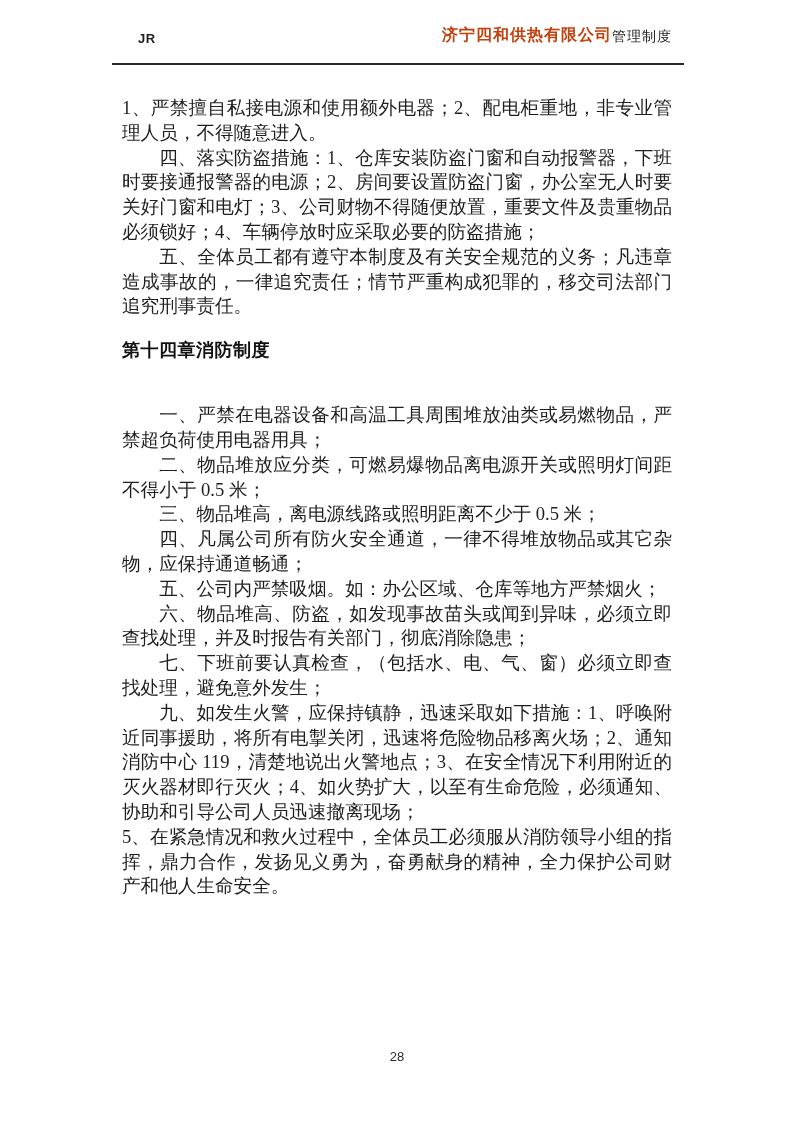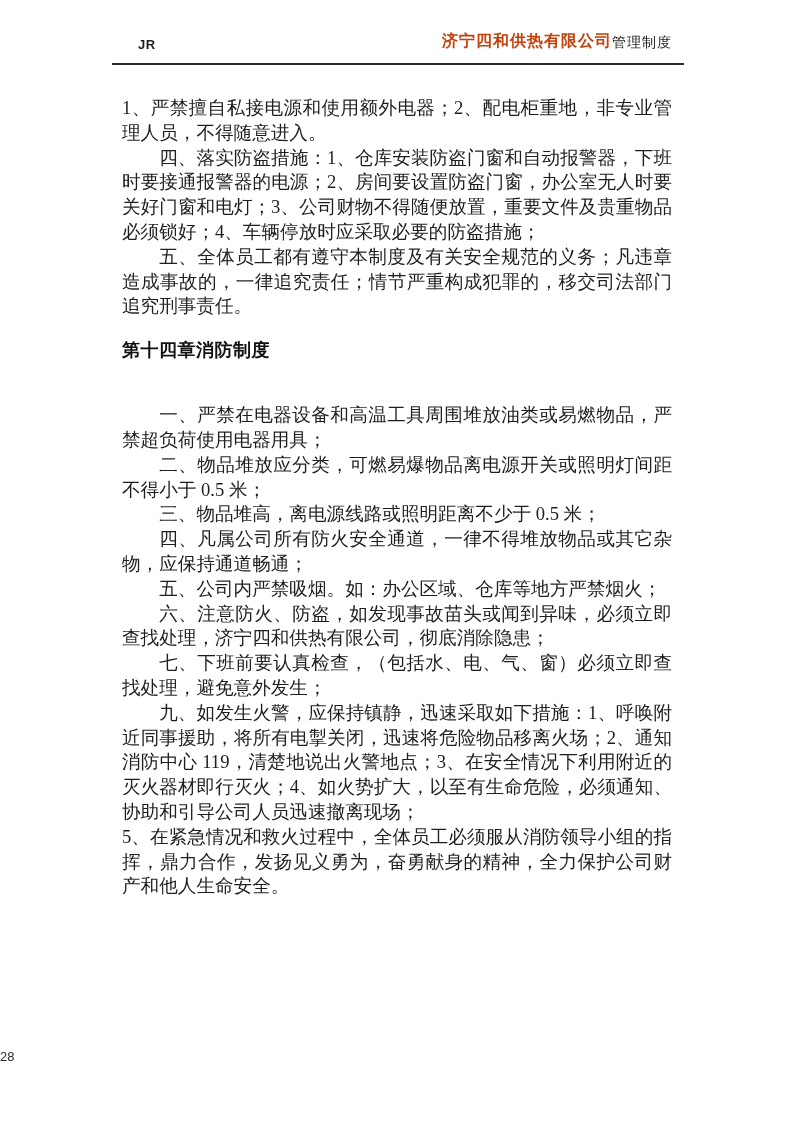--- a/index.html
+++ b/index.html
@@ -17,21 +17,21 @@
   
   .header {
     position: absolute;
     top: 40px;
     left: 112px;
     right: 110px;
     height: 25px;
     border-bottom: 2px solid #2b2b2b;
     display: flex;
     align-items: flex-end;
-    padding-bottom: 11px;
+    padding-bottom: 17px;
   }
   .header-logo {
     font-family: "Liberation Sans", "DejaVu Sans", sans-serif;
     font-weight: bold;
     font-size: 13px;
     color: #1f1f1f;
     margin-left: 26px;
     letter-spacing: 0.5px;
   }
   .header-company {
@@ -71,20 +71,21 @@
     margin: 16px 0 38px 0;
     color: #111111;
     letter-spacing: 0.5px;
   }
   
   .footer {
     position: absolute;
     left: 0;
     right: 0;
     bottom: 58px;
+    text-align: center;
   }
   .page-number {
     font-family: "Liberation Sans", "DejaVu Sans", sans-serif;
     font-size: 13px;
     color: #2a2a2a;
   }
 </style>
 </head>
 <body>
 
@@ -101,21 +102,21 @@
     <p class="indent">四、落实防盗措施：1、仓库安装防盗门窗和自动报警器，下班时要接通报警器的电源；2、房间要设置防盗门窗，办公室无人时要关好门窗和电灯；3、公司财物不得随便放置，重要文件及贵重物品必须锁好；4、车辆停放时应采取必要的防盗措施；</p>
     <p class="indent">五、全体员工都有遵守本制度及有关安全规范的义务；凡违章造成事故的，一律追究责任；情节严重构成犯罪的，移交司法部门追究刑事责任。</p>
 
     <h1 class="chapter-heading">第十四章消防制度</h1>
 
     <p class="indent">一、严禁在电器设备和高温工具周围堆放油类或易燃物品，严禁超负荷使用电器用具；</p>
     <p class="indent">二、物品堆放应分类，可燃易爆物品离电源开关或照明灯间距不得小于 0.5 米；</p>
     <p class="indent">三、物品堆高，离电源线路或照明距离不少于 0.5 米；</p>
     <p class="indent">四、凡属公司所有防火安全通道，一律不得堆放物品或其它杂物，应保持通道畅通；</p>
     <p class="indent">五、公司内严禁吸烟。如：办公区域、仓库等地方严禁烟火；</p>
-    <p class="indent">六、注意防火、防盗，如发现事故苗头或闻到异味，必须立即查找处理，济宁四和供热有限公司，彻底消除隐患；</p>
+    <p class="indent">六、物品堆高、防盗，如发现事故苗头或闻到异味，必须立即查找处理，并及时报告有关部门，彻底消除隐患；</p>
     <p class="indent">七、下班前要认真检查，（包括水、电、气、窗）必须立即查找处理，避免意外发生；</p>
     <p class="indent">九、如发生火警，应保持镇静，迅速采取如下措施：1、呼唤附近同事援助，将所有电掣关闭，迅速将危险物品移离火场；2、通知消防中心 119，清楚地说出火警地点；3、在安全情况下利用附近的灭火器材即行灭火；4、如火势扩大，以至有生命危险，必须通知、协助和引导公司人员迅速撤离现场；</p>
     <p>5、在紧急情况和救火过程中，全体员工必须服从消防领导小组的指挥，鼎力合作，发扬见义勇为，奋勇献身的精神，全力保护公司财产和他人生命安全。</p>
   </div>
 
   <div class="footer">
     <span class="page-number">28</span>
   </div>
 
 </div>

